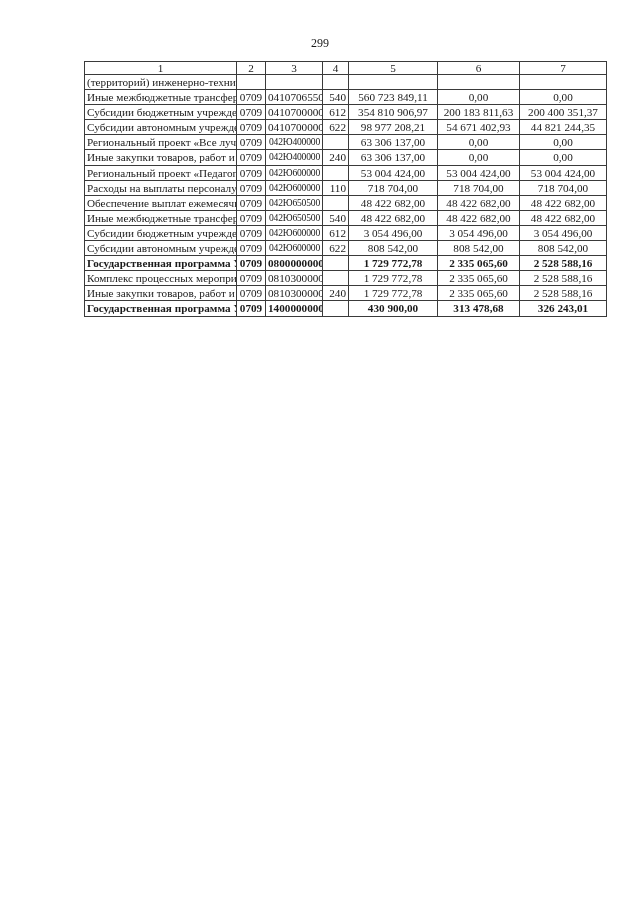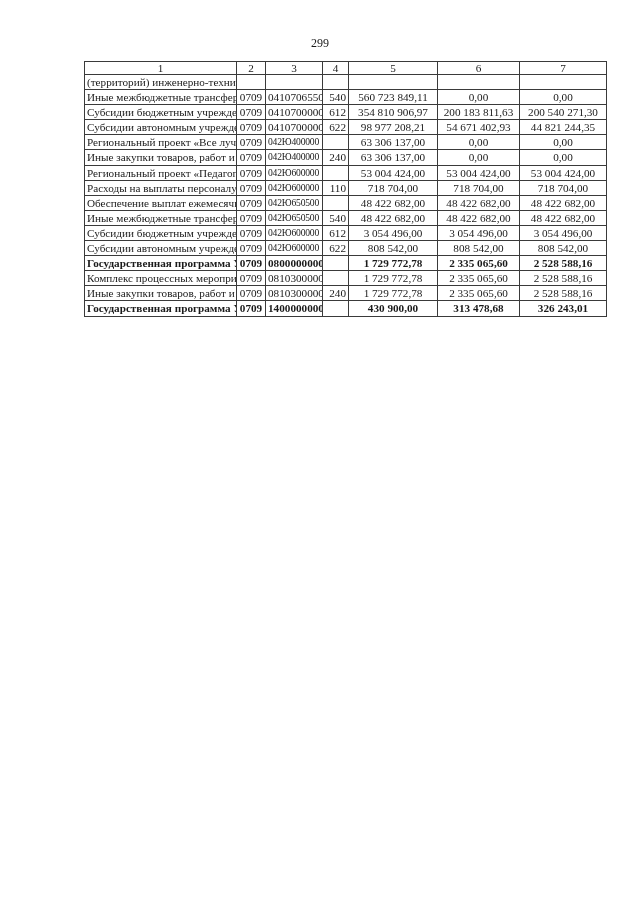--- a/index.html
+++ b/index.html
@@ -24,21 +24,21 @@
     vertical-align: bottom;
     white-space: nowrap;
     overflow: hidden;
   }
   table.budget th {
     font-weight: normal; text-align: center; vertical-align: middle;
     height: 12px; line-height: 12px;
   }
   td.name { white-space: normal; text-align: left; padding-left: 2px; }
   td.sec { text-align: center; padding: 0 1px; }
-  td.csr { text-align: left; padding: 0 1px 0 3px; }
+  td.csr { text-align: right; padding: 0 1px 0 3px; }
   td.csr.small { font-size: 9.6px; letter-spacing: -0.2px; }
   td.vr { text-align: right; }
   td.num { text-align: center; padding-right: 1px; }
   tr.bold td { font-weight: bold; }
   col.c1 { width: 152px; }
   col.c2 { width: 29px; }
   col.c3 { width: 57px; }
   col.c4 { width: 26px; }
   col.c5 { width: 89px; }
   col.c6 { width: 82px; }
@@ -89,21 +89,21 @@
         <td class="num">0,00</td>
         <td class="num">0,00</td>
       </tr>
       <tr>
         <td class="name">Субсидии бюджетным учреждениям на иные цели</td>
         <td class="sec">0709</td>
         <td class="csr">0410700000</td>
         <td class="vr">612</td>
         <td class="num">354 810 906,97</td>
         <td class="num">200 183 811,63</td>
-        <td class="num">200 540 271,30</td>
+        <td class="num">200 400 351,37</td>
       </tr>
       <tr>
         <td class="name">Субсидии автономным учреждениям на иные цели</td>
         <td class="sec">0709</td>
         <td class="csr">0410700000</td>
         <td class="vr">622</td>
         <td class="num">98 977 208,21</td>
         <td class="num">54 671 402,93</td>
         <td class="num">44 821 244,35</td>
       </tr>

